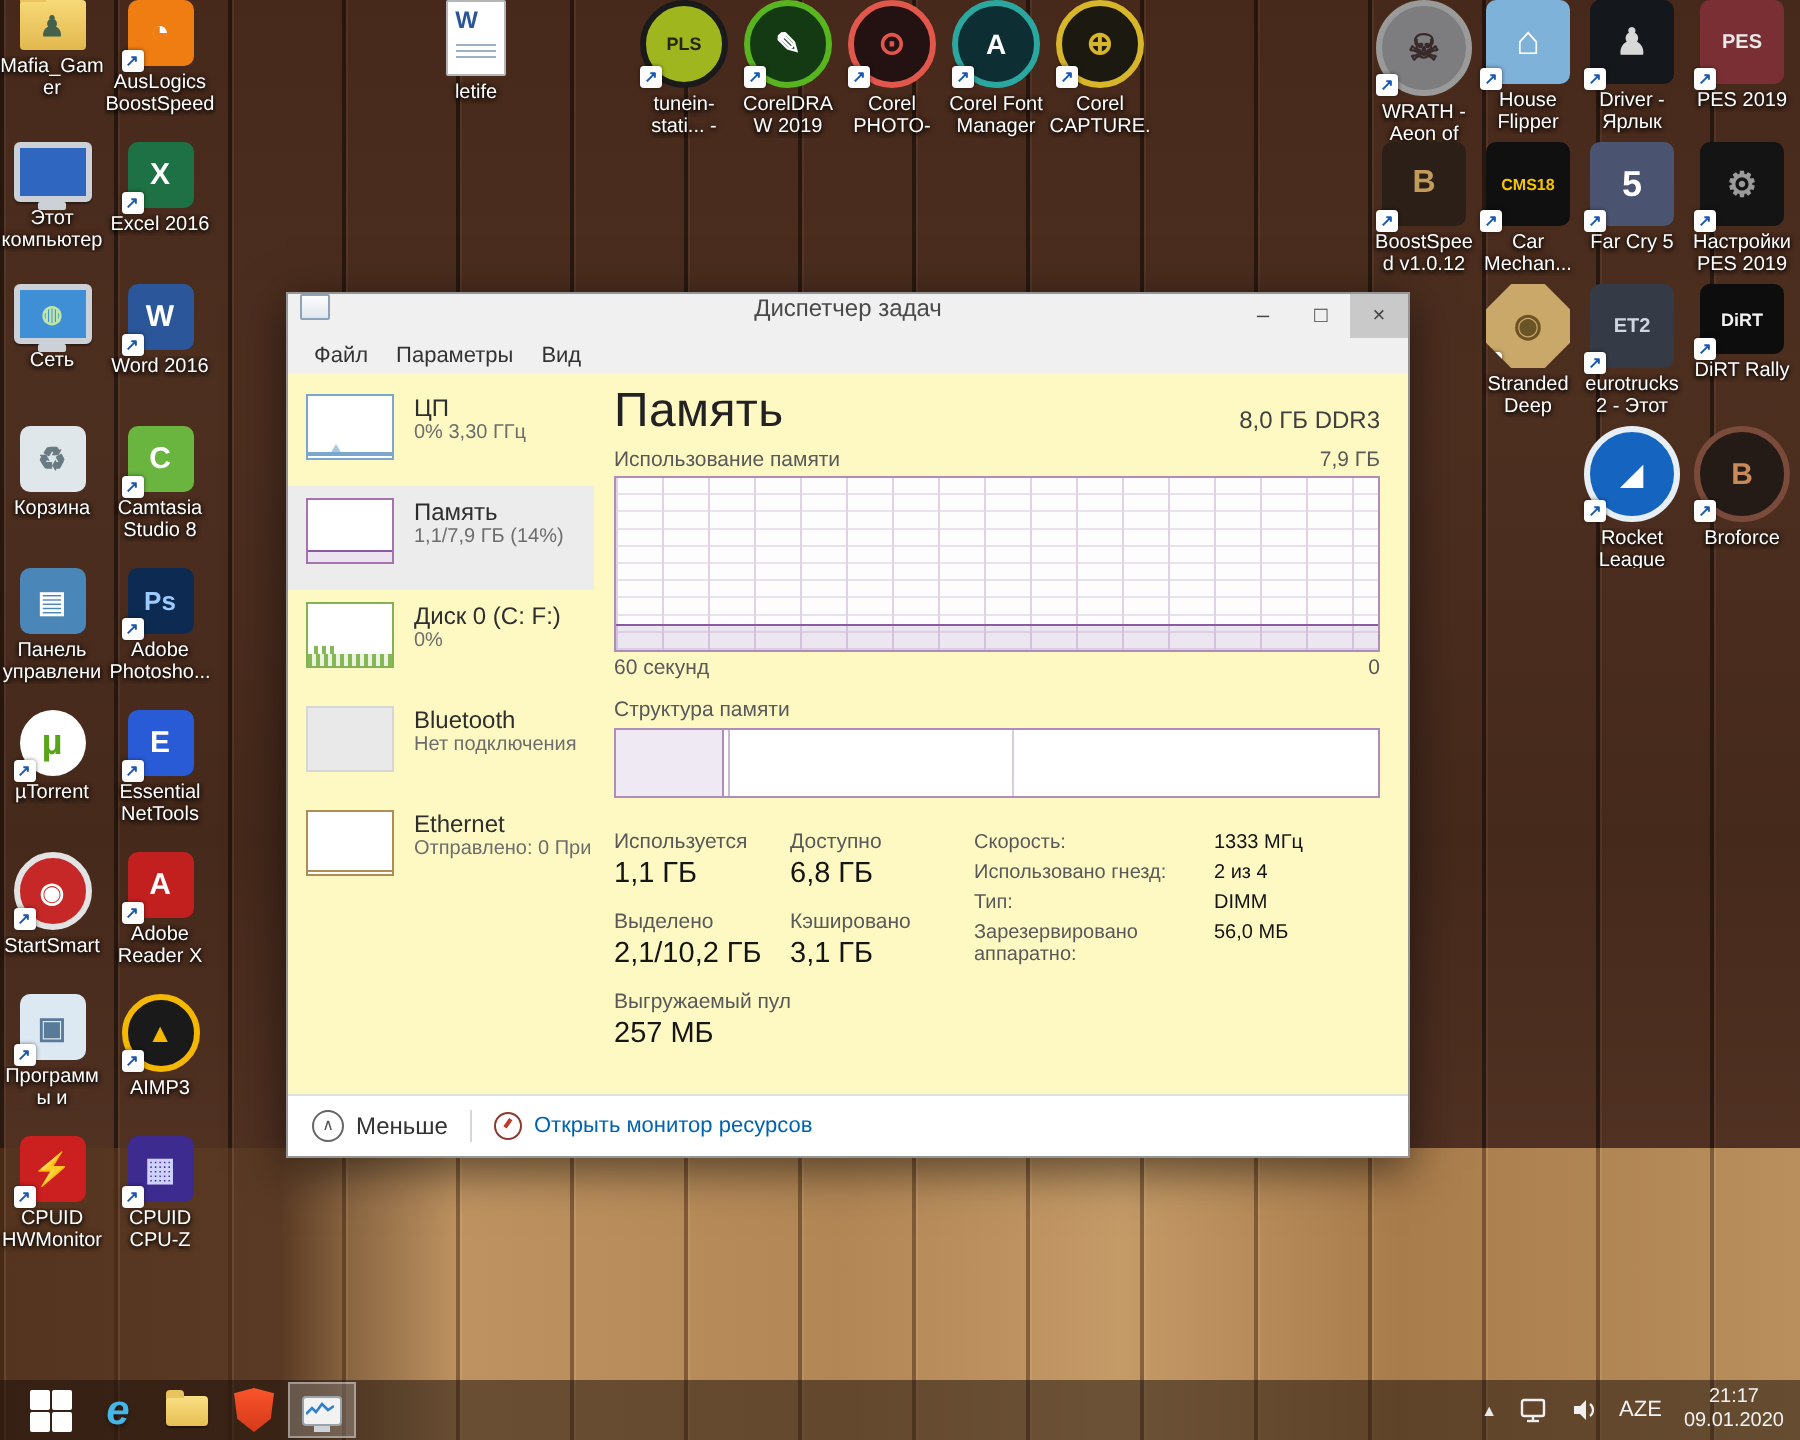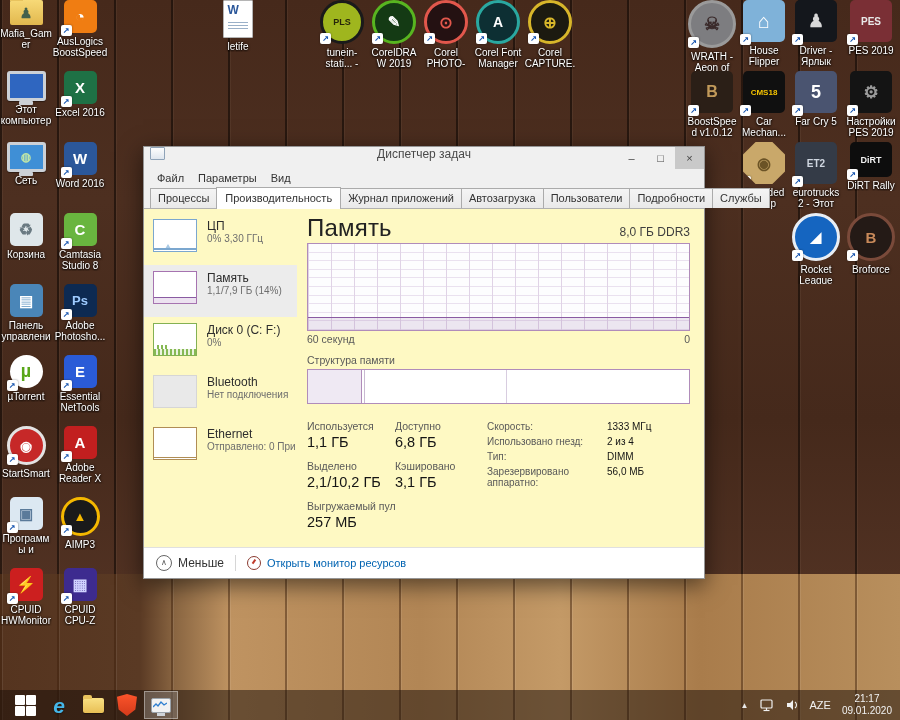--- a/index.html
+++ b/index.html
@@ -412,29 +412,20 @@
       <div class="tb-btn">–</div>
       <div class="tb-btn">□</div>
       <div class="tb-btn close">×</div>
     </div>
   </div>
   <div class="menubar">
       <div class="menu-item">Файл</div>
       <div class="menu-item">Параметры</div>
       <div class="menu-item">Вид</div>
     </div>
-  <div class="tabstrip">
-      <div class="tab">Процессы</div>
-      <div class="tab active">Производительность</div>
-      <div class="tab">Журнал приложений</div>
-      <div class="tab">Автозагрузка</div>
-      <div class="tab">Пользователи</div>
-      <div class="tab">Подробности</div>
-      <div class="tab">Службы</div>
-    </div>
   <div class="tmbody">
     <div class="sidebar">
         <div class="side-item">
           <div class="thumb cpu"></div>
           <div>
             <div class="side-title">ЦП</div>
             <div class="side-sub">0% 3,30 ГГц</div>
           </div>
         </div>
         <div class="side-item selected">
@@ -463,20 +454,24 @@
           <div>
             <div class="side-title">Ethernet</div>
             <div class="side-sub">Отправлено: 0 Принят</div>
           </div>
         </div>
       </div>
     <div class="main">
       <div class="main-header">
         <div class="main-title">Память</div>
         <div class="main-total">8,0 ГБ DDR3</div>
+      </div>
+      <div class="lblrow">
+        <span>Использование памяти</span>
+        <span>7,9 ГБ</span>
       </div>
       <div class="chart">
         <div class="chart-fill"></div>
       </div>
       <div class="axisrow">
         <span>60 секунд</span>
         <span>0</span>
       </div>
       <div class="complabel">Структура памяти</div>
       <div class="compbar">

